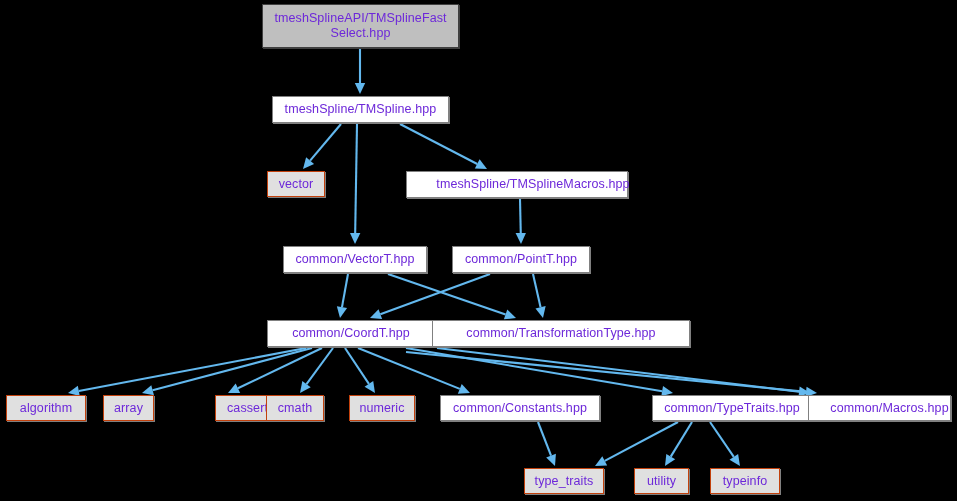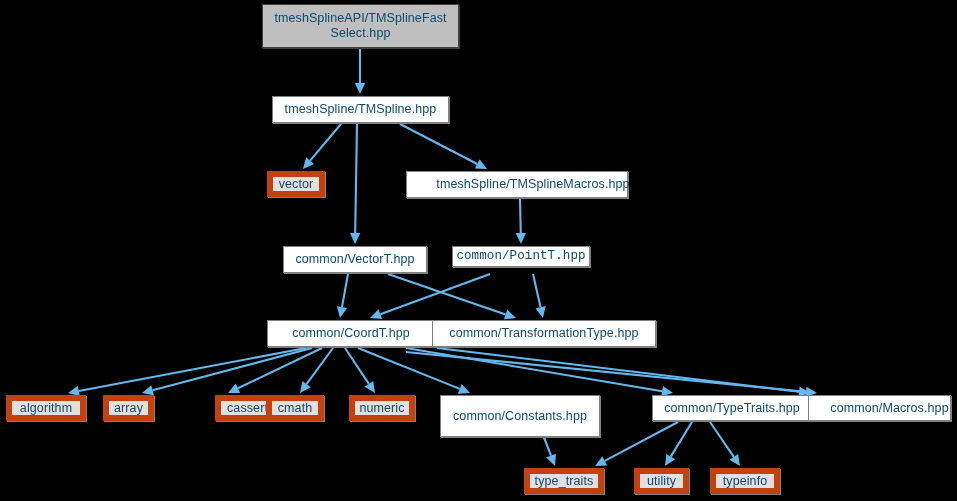--- a/index.html
+++ b/index.html
@@ -23,34 +23,34 @@
     height: 501px;
   }
   .node-box {
     position: absolute;
     box-sizing: border-box;
     display: flex;
     align-items: center;
     justify-content: center;
     text-align: center;
     line-height: 1.18;
-    color: #0c4a6e;
+    color: #6d28d9;
     font-size: 12.5px;
     letter-spacing: 0.1px;
     white-space: pre-line;
     z-index: 3;
   }
   .node-root {
     background: #bfbfbf;
     border: 1px solid #404040;
     box-shadow: 1px 1px 0 0 #404040;
   }
   .node-sys {
     background: #e0e0e0;
-    border: 6px solid #c2410c;
+    border: 1px solid #c2410c;
     box-shadow: 1px 1px 0 0 #808080;
   }
   .node-local {
     background: #ffffff;
     border: 1px solid #808080;
     box-shadow: 1px 1px 0 0 #808080;
   }
   .edge-line {
     stroke: #63b8ee;
     stroke-width: 2.1;
@@ -157,29 +157,29 @@
       </g>
     </svg>
 
   <div id="nodes-layer">
       <div class="node-box node-root" style="left: 262px; top: 4px; width: 197px; height: 44px;">tmeshSplineAPI/TMSplineFast
 Select.hpp</div>
       <div class="node-box node-local" style="left: 272px; top: 96px; width: 177px; height: 27px;">tmeshSpline/TMSpline.hpp</div>
       <div class="node-box node-sys" style="left: 267px; top: 171px; width: 58px; height: 26px;">vector</div>
       <div class="node-box node-local" style="left: 406px; top: 171px; width: 222px; height: 27px; padding-left: 32px;">tmeshSpline/TMSplineMacros.hpp</div>
       <div class="node-box node-local" style="left: 283px; top: 246px; width: 144px; height: 27px;">common/VectorT.hpp</div>
-      <div class="node-box node-local" style="left: 452px; top: 246px; width: 138px; height: 21px; font-family: Liberation Mono, monospace;">common/PointT.hpp</div>
+      <div class="node-box node-local" style="left: 452px; top: 246px; width: 138px; height: 27px;">common/PointT.hpp</div>
       <div class="node-box node-local" style="left: 267px; top: 320px; width: 168px; height: 27px;">common/CoordT.hpp</div>
-      <div class="node-box node-local" style="left: 432px; top: 320px; width: 224px; height: 27px;">common/TransformationType.hpp</div>
+      <div class="node-box node-local" style="left: 432px; top: 320px; width: 258px; height: 27px;">common/TransformationType.hpp</div>
       <div class="node-box node-sys" style="left: 6px; top: 395px; width: 80px; height: 26px;">algorithm</div>
       <div class="node-box node-sys" style="left: 103px; top: 395px; width: 51px; height: 26px;">array</div>
       <div class="node-box node-sys" style="left: 175px; top: 395px; width: 65px; height: 26px; margin-left: 40px;">cassert</div>
       <div class="node-box node-sys" style="left: 266px; top: 395px; width: 58px; height: 26px;">cmath</div>
       <div class="node-box node-sys" style="left: 349px; top: 395px; width: 66px; height: 26px;">numeric</div>
-      <div class="node-box node-local" style="left: 440px; top: 395px; width: 160px; height: 42px;">common/Constants.hpp</div>
+      <div class="node-box node-local" style="left: 440px; top: 395px; width: 160px; height: 26px;">common/Constants.hpp</div>
       <div class="node-box node-local" style="left: 652px; top: 395px; width: 160px; height: 26px;">common/TypeTraits.hpp</div>
       <div class="node-box node-local" style="left: 808px; top: 395px; width: 143px; height: 26px; padding-left: 20px;">common/Macros.hpp</div>
       <div class="node-box node-sys" style="left: 524px; top: 468px; width: 80px; height: 26px;">type_traits</div>
       <div class="node-box node-sys" style="left: 634px; top: 468px; width: 55px; height: 26px;">utility</div>
       <div class="node-box node-sys" style="left: 710px; top: 468px; width: 70px; height: 26px;">typeinfo</div>
     </div>
 
 </div>
 
 </body></html>

